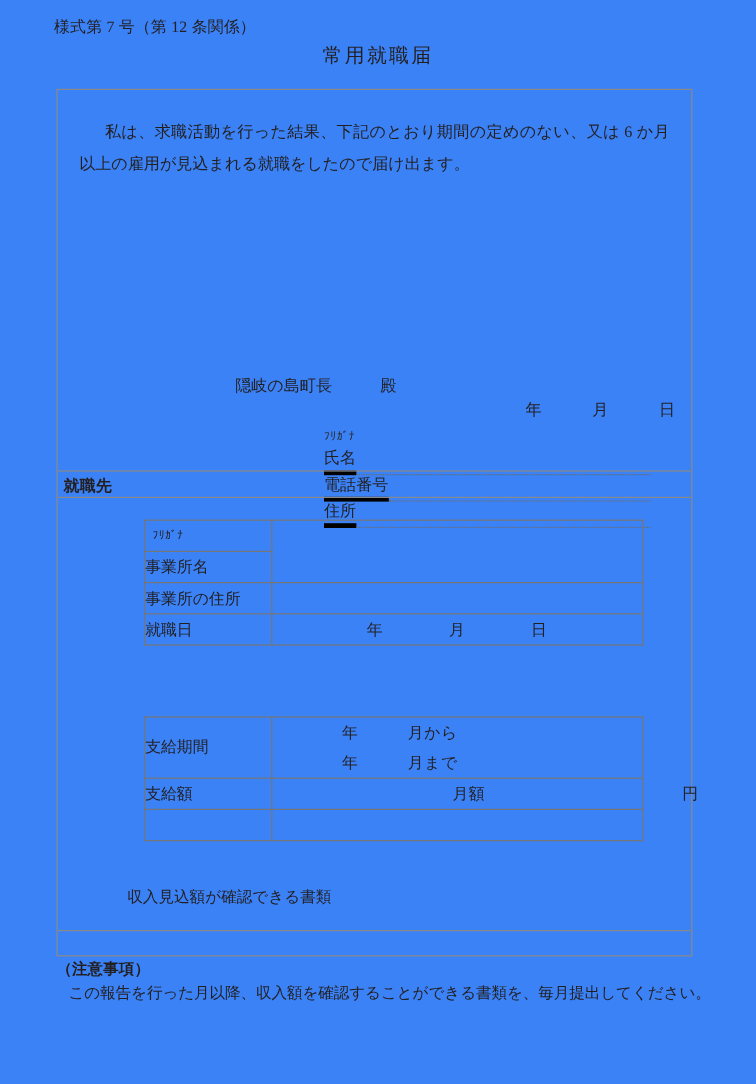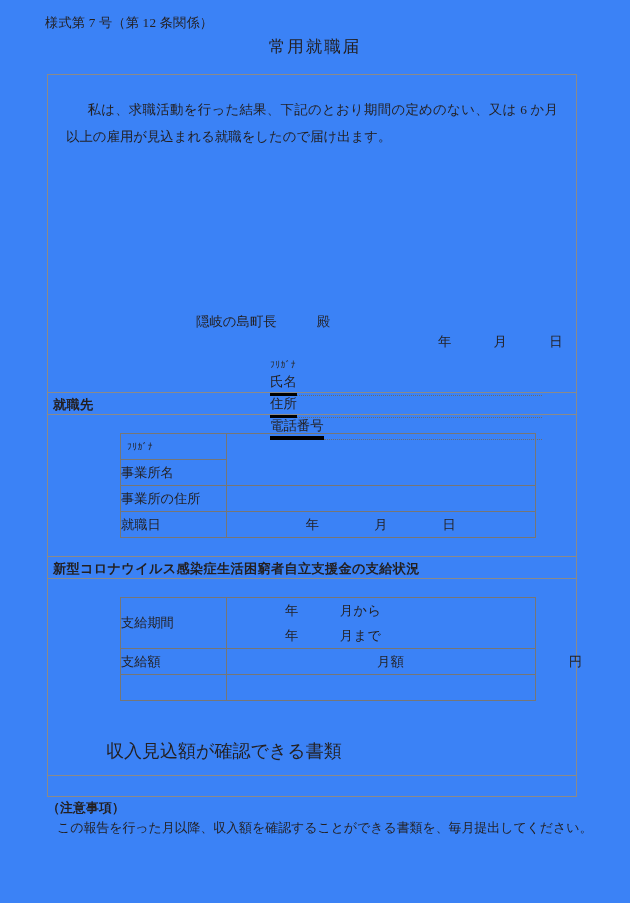--- a/index.html
+++ b/index.html
@@ -185,21 +185,21 @@
     display: block;
     white-space: pre;
     padding-left: 150px;
     letter-spacing: 0.5px;
   }
 
   
   .attach-text {
     position: absolute;
     left: 58px;
-    font-size: 18px;
+    font-size: 13px;
     white-space: nowrap;
   }
   .sep-line {
     position: absolute;
     left: 0;
     width: 100%;
     border-top: 1px solid #8a8a8a;
     height: 0;
   }
 
@@ -243,25 +243,25 @@
 
     <div class="date-line">年　　　月　　　日</div>
 
     <div class="applicant">
       <div class="furigana-small">ﾌﾘｶﾞﾅ</div>
       <div class="field-row">
         <span class="field-label">氏名</span>
         <span class="field-dots"></span>
       </div>
       <div class="field-row">
-        <span class="field-label">住所</span>
+        <span class="field-label">電話番号</span>
         <span class="field-dots"></span>
       </div>
       <div class="field-row">
-        <span class="field-label">電話番号</span>
+        <span class="field-label">住所</span>
         <span class="field-dots"></span>
       </div>
     </div>
 
     <div class="band" style="top:317px;">
       <span class="band-title">就職先</span>
     </div>
 
     <table class="itable" style="top:358px;">
       <tbody>
@@ -280,23 +280,20 @@
       </tr>
       <tr>
         <td class="col-label cell-lbl">就職日</td>
         <td>
           <span class="ymd">年　　　　月　　　　日</span>
         </td>
       </tr>
     </tbody>
       </table>
 
-    <div class="band" style="top:481px;">
-      <span class="band-title">新型コロナウイルス感染症生活困窮者自立支援金の支給状況</span>
-    </div>
 
     <table class="itable" style="top:522px;">
       <tbody>
           <tr>
         <td class="col-label cell-lbl" rowspan="2">支給期間</td>
         <td style="border-bottom:none;">
           <span class="period-line">年　　　月から</span>
         </td>
       </tr>
       <tr>

